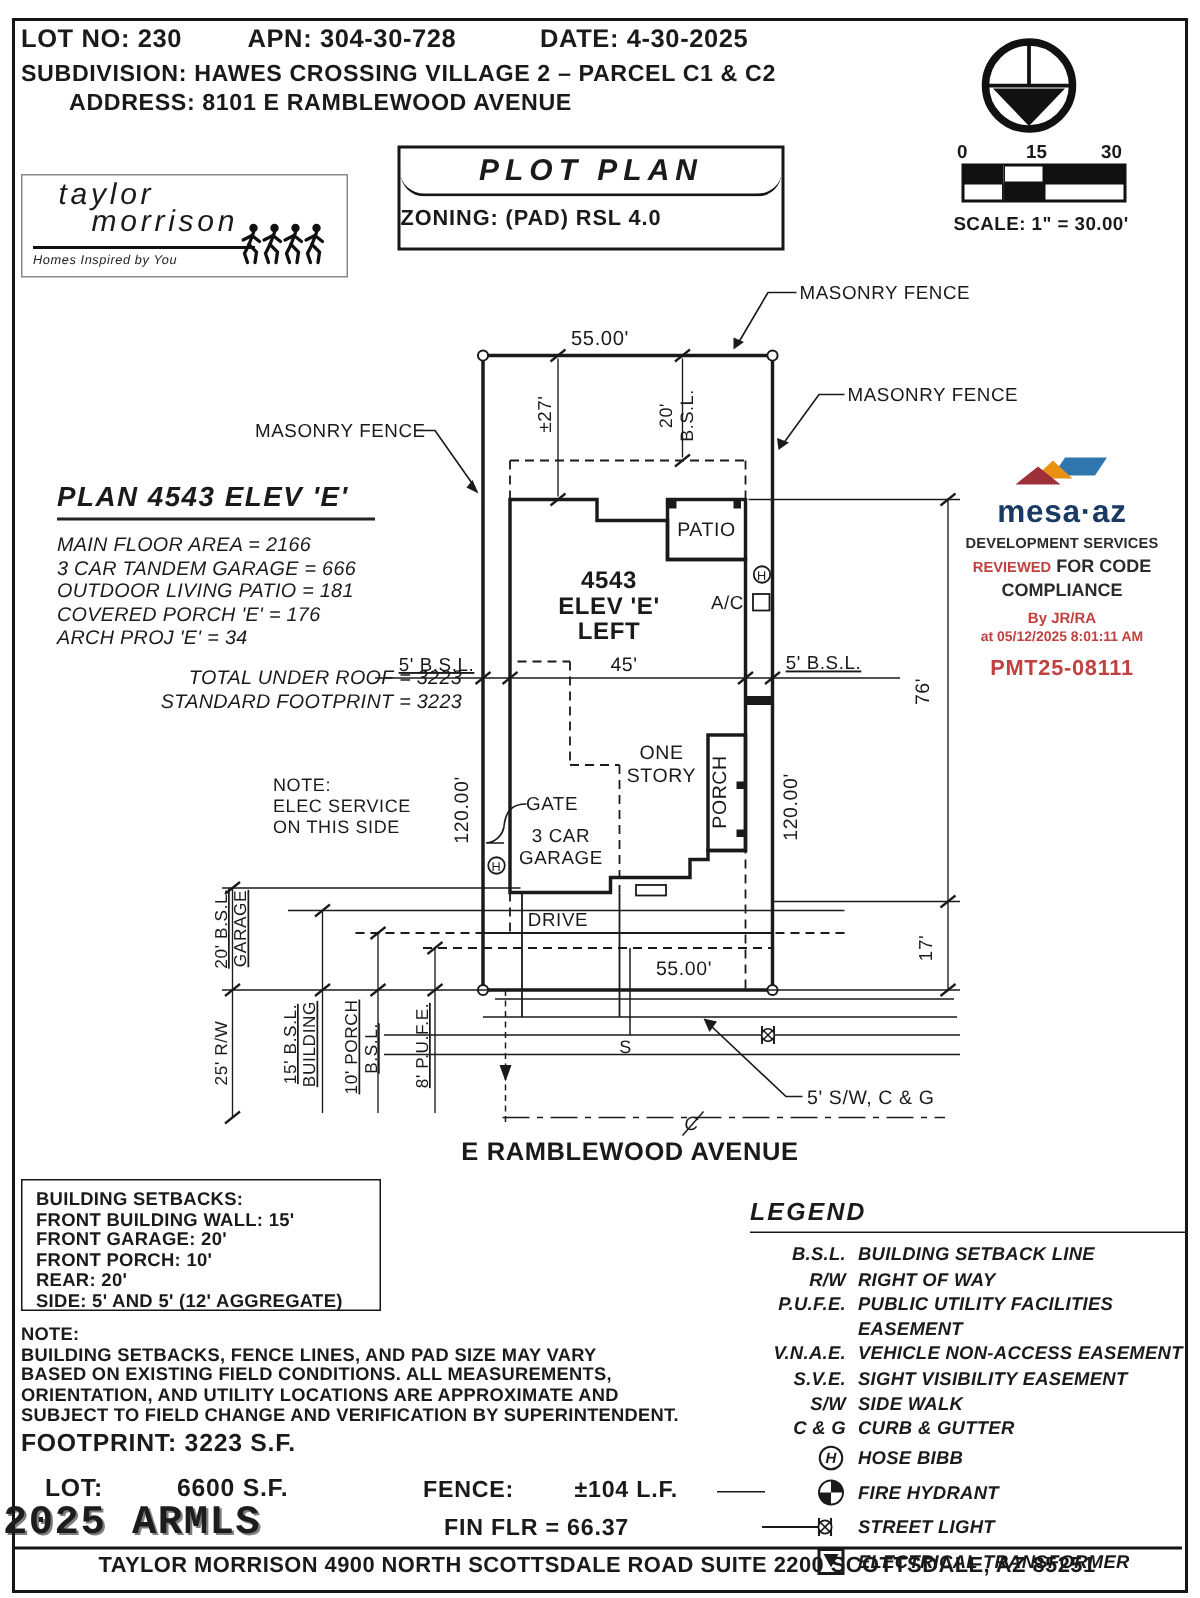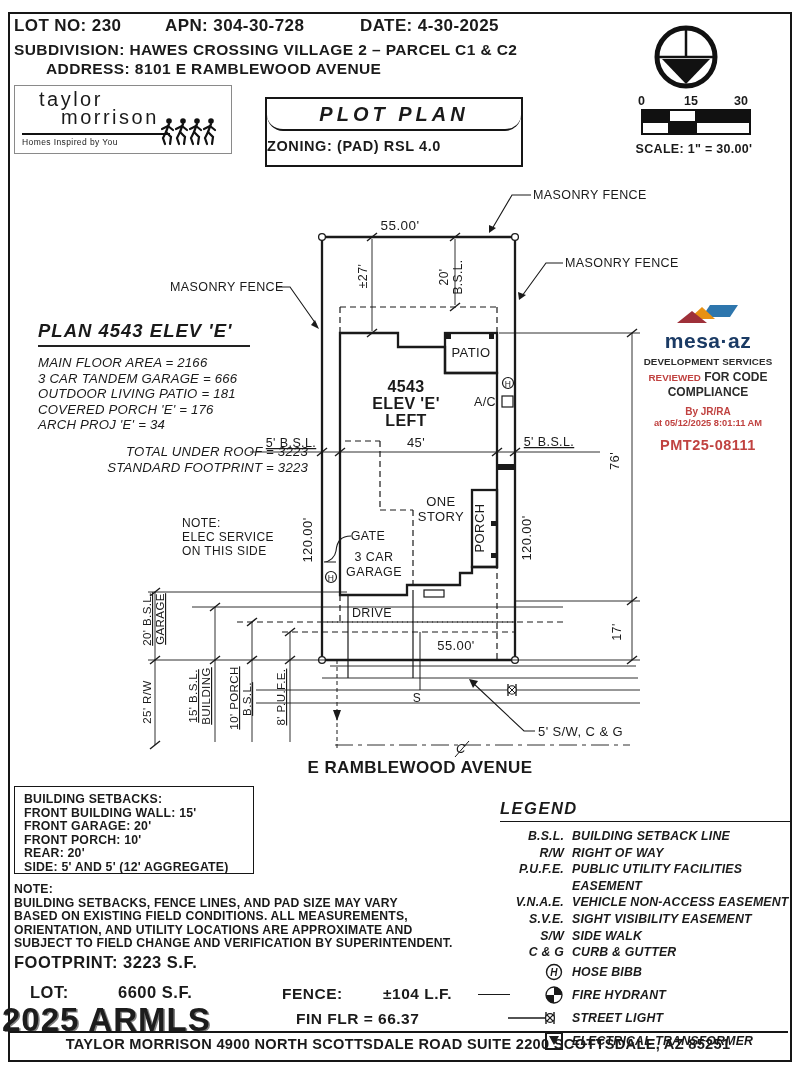--- a/index.html
+++ b/index.html
@@ -2,21 +2,21 @@
 <html><head>
 <meta charset="utf-8">
 <style>
   html,body{margin:0;padding:0;background:#fff;}
   body{width:800px;height:1065px;position:relative;font-family:"Liberation Sans",sans-serif;color:#1a1a1a;overflow:hidden;}
   .abs{position:absolute;}
   .sheet-border{position:absolute;left:8px;top:12px;width:780px;height:1046px;border:2px solid #161616;}
   
   .hdr{font-weight:700;letter-spacing:.4px;white-space:nowrap;}
   
-  .logo-box{left:14px;top:85px;width:216px;height:67px;border:1px solid #8a8a8a;}
+  .logo-box{left:14px;top:116px;width:216px;height:67px;border:1px solid #8a8a8a;font-style:italic;}
   .logo-t1{left:24px;top:2px;font-size:20px;letter-spacing:2.5px;font-weight:500;}
   .logo-t2{left:46px;top:20px;font-size:20px;letter-spacing:2.5px;font-weight:500;}
   .logo-line{left:7px;top:47px;width:148px;border-top:2px solid #111;}
   .logo-tag{left:7px;top:51px;font-size:8.5px;font-weight:500;letter-spacing:.4px;color:#222;}
   
   .pp-box{left:265px;top:97px;width:254px;height:66px;border:2px solid #161616;}
   .pp-title{display:block;text-align:center;font-size:20px;font-style:italic;font-weight:700;letter-spacing:4px;padding-top:4px;padding-bottom:3px;border-bottom:2px solid #161616;border-radius:16px;}
   .pp-zoning{display:block;text-align:left;font-size:14.5px;font-weight:600;letter-spacing:.6px;padding-top:7px;}
   
   .scale-lbl{font-size:12.5px;font-weight:600;}
@@ -47,21 +47,21 @@
   svg .dsh{stroke-dasharray:6,4;stroke-width:1.2;}
   svg .tick{stroke:#1a1a1a;stroke-width:1.5;}
   svg .fil{fill:#1a1a1a;stroke:none;}
   
   .sb-box{left:14px;top:786px;width:240px;height:88px;border:1.5px solid #161616;padding:6px 0 0 9px;box-sizing:border-box;}
   .sb-box div{font-size:12.3px;font-weight:600;line-height:13.6px;letter-spacing:.2px;}
   .note{left:14px;top:883px;width:480px;}
   .note div{font-size:12.2px;font-weight:600;line-height:13.6px;letter-spacing:.2px;}
   .footprint{left:14px;top:953px;font-size:16.5px;font-weight:700;letter-spacing:.5px;}
   .sumrow{font-weight:700;letter-spacing:.5px;white-space:nowrap;}
-  .wm{left:2px;top:1001px;font-size:33px;font-weight:700;letter-spacing:1px;color:#1c1c1c;text-shadow:1.5px 1px 0 rgba(20,20,20,.55);}
+  .wm{left:2px;top:1001px;font-size:27px;font-weight:700;letter-spacing:1px;color:#1c1c1c;text-shadow:1.5px 1px 0 rgba(20,20,20,.55);font-family:Liberation Mono, monospace;}
   .foot-line{left:8px;top:1031px;width:780px;border-top:2px solid #161616;}
   .footer-txt{left:8px;top:1036px;width:780px;text-align:center;font-size:14.6px;font-weight:700;letter-spacing:.3px;}
   
   .legend{left:500px;top:799px;width:292px;}
   .lg-title{display:block;font-style:italic;font-size:16.5px;font-weight:700;letter-spacing:1.5px;border-bottom:1.5px solid #161616;padding-bottom:3px;}
   .lg-rows{margin-top:6px;font-style:italic;}
   .lg-row{display:flex;font-size:12.3px;font-weight:600;line-height:16.6px;letter-spacing:.2px;}
   .lg-abbr{width:64px;text-align:right;margin-right:8px;flex:none;}
   .lg-sym-row{display:flex;align-items:center;height:23px;font-size:12.3px;font-weight:600;font-style:italic;letter-spacing:.2px;}
   .lg-ico{width:64px;margin-right:8px;flex:none;display:flex;justify-content:flex-end;align-items:center;}

